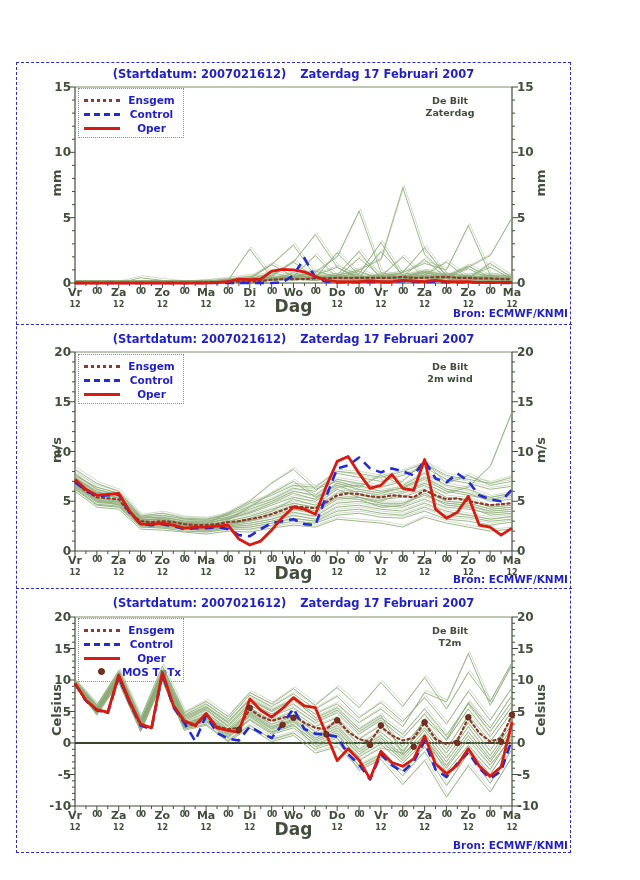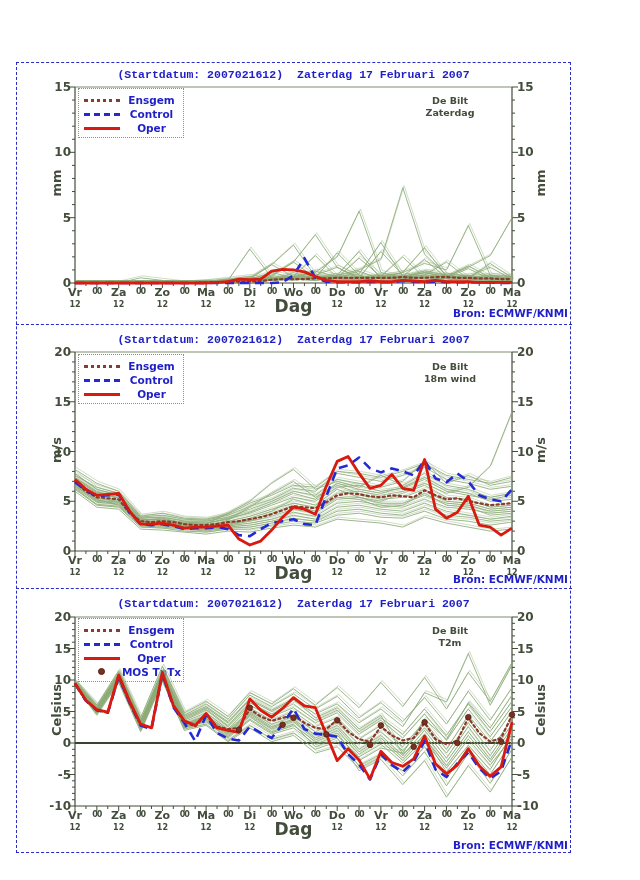--- a/index.html
+++ b/index.html
@@ -3,21 +3,21 @@
 <meta charset="utf-8">
 <style>
   html,body{margin:0;padding:0;background:#ffffff;}
   .page{position:relative;width:640px;height:880px;background:#ffffff;overflow:hidden;
         font-family:"DejaVu Sans","Liberation Sans",sans-serif;}
   .figure-border{position:absolute;left:16px;top:62px;width:555px;height:791px;
         border:1px dashed #2a2ac8;box-sizing:border-box;}
   .divider{position:absolute;left:16px;width:556px;height:0;border-top:1px dashed #2a2ac8;}
   .panel-title{position:absolute;left:75px;width:437px;text-align:center;
         font-size:11.5px;font-weight:bold;color:#1f1fc8;white-space:nowrap;}
-  .panel-title .tpart{margin:0 7px;font-family:Liberation Mono, monospace;}
+  .panel-title .tpart{margin:0 7px;}
   .legend{position:absolute;left:78px;width:106px;border:1px dotted #8a9383;
         box-sizing:border-box;padding:4px 0 2px 0;background:transparent;}
   .legend-row{display:flex;align-items:center;height:14px;}
   .legend-sample{width:36px;margin-left:5px;flex:0 0 36px;position:relative;height:8px;}
   .legend-sample .ln{position:absolute;left:0;right:0;top:3px;height:0;}
   .ln.dotted{border-top:3px dotted #8a3b2b;}
   .ln.dashed{border-top:3px dashed #2429d6;}
   .ln.solid{border-top:3px solid #d81a10;}
   .legend-sample .dot{position:absolute;left:14px;top:0;width:7px;height:7px;border-radius:50%;
         background:#7a3020;border:1px solid #551d10;box-sizing:border-box;}
@@ -103,21 +103,21 @@
         </div>
         <div class="legend-row">
           <div class="legend-sample">
             <div class="ln solid"></div>
           </div>
           <div class="legend-label">Oper</div>
         </div>
       </div>
     <div class="station" style="top:361px">
       <div>De Bilt</div>
-      <div>18m wind</div>
+      <div>2m wind</div>
     </div>
     <div class="unit" style="left:57px;top:443px">m/s</div>
     <div class="unit" style="left:541px;top:443px">m/s</div>
     <div class="dag" style="top:563px">Dag</div>
     <div class="bron" style="top:573px">Bron: ECMWF/KNMI</div>
   </section>
 
   <section>
     <div class="panel-title" style="top:596px">
       <span class="tpart">(Startdatum: 2007021612)</span><span class="tpart">Zaterdag 17 Februari 2007</span>

